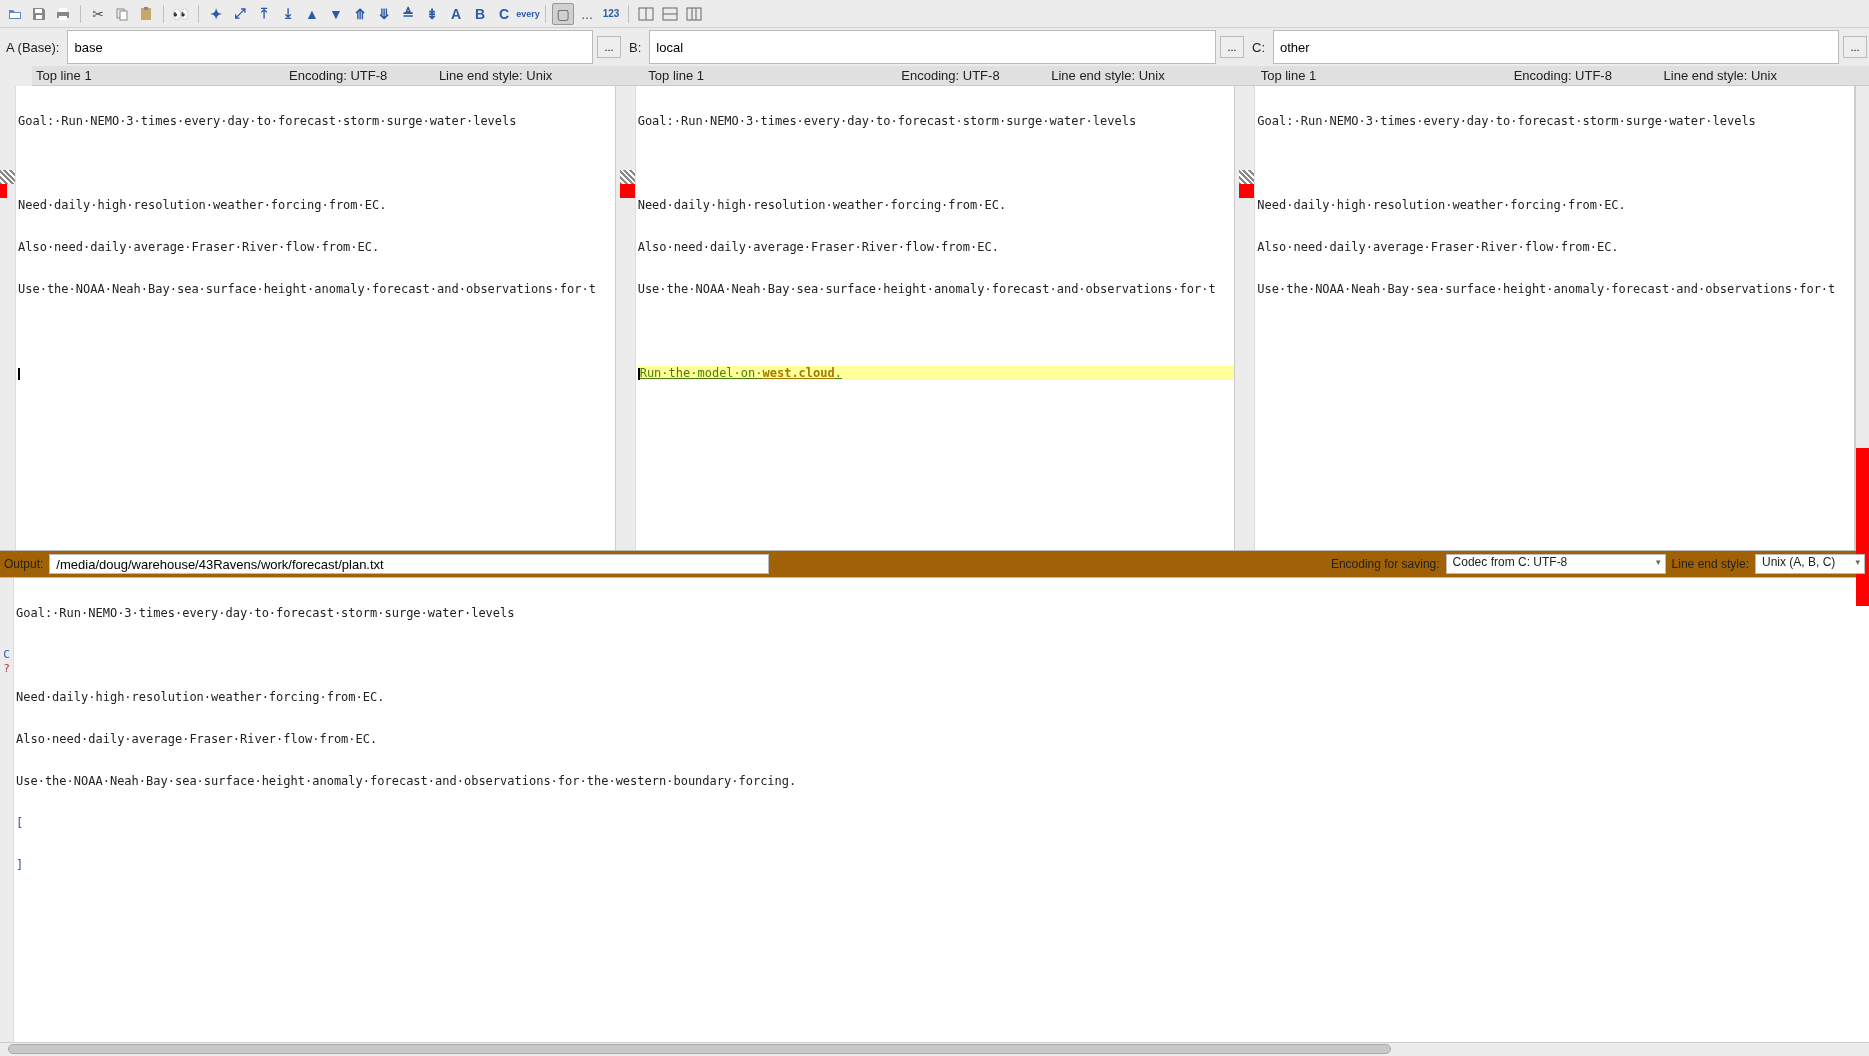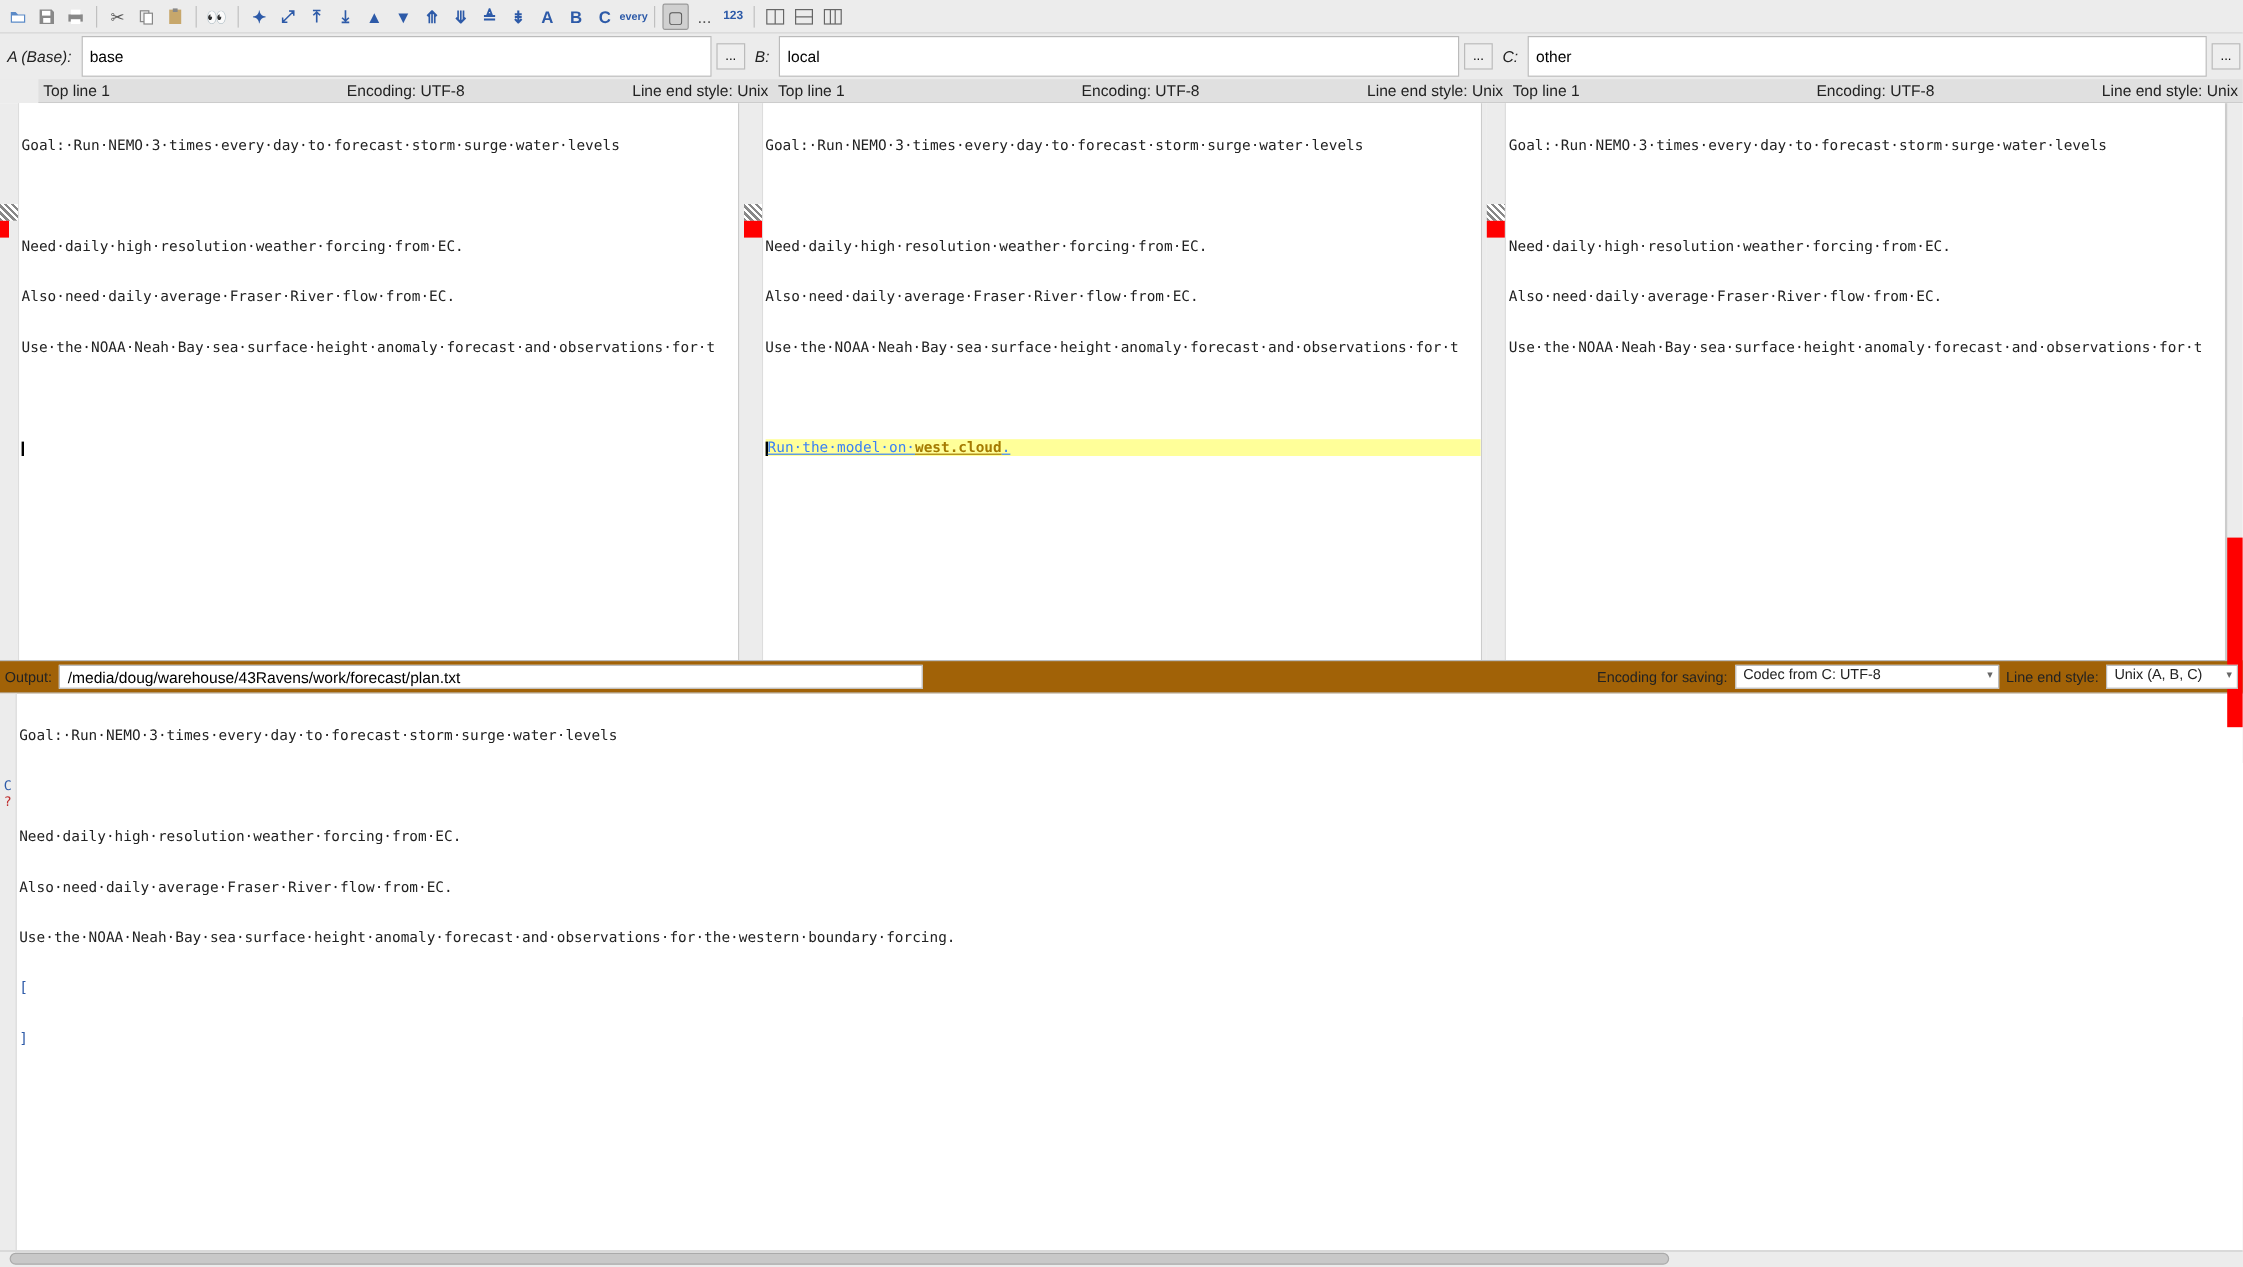--- a/index.html
+++ b/index.html
@@ -52,21 +52,20 @@
 .file-header {
   display: flex;
   align-items: center;
   gap: 4px;
   flex: 1;
 }
 .file-label {
   font-size: 13px;
   padding: 0 4px;
   white-space: nowrap;
-  font-style: italic;
 }
 .file-input {
   flex: 1;
   height: 34px;
   border: 1px solid #bbb;
   background: #fff;
   padding: 12px 6px;
   font-size: 13px;
 }
 .browse-btn {
@@ -84,21 +83,21 @@
   border-bottom: 1px solid #ccc;
   margin-left: 32px;
 }
 .info-cell {
   flex: 1;
   display: flex;
   padding: 2px 4px;
 }
 .info-item { flex: 1; text-align: left; }
 .info-item.center { text-align: center; }
-.info-item.right { text-align: right; }
+.info-item.right { }
 .panes {
   display: flex;
   flex: 1;
   min-height: 0;
   background: #fff;
   position: relative;
 }
 .pane {
   flex: 1;
   display: flex;
@@ -130,21 +129,21 @@
   font-size: 12px;
   line-height: 14px;
   white-space: pre;
   overflow: hidden;
   padding-left: 2px;
   background: #fff;
   position: relative;
 }
 .text-line { height: 14px; }
 .hl-yellow { background: #ffff99; }
-.hl-addword { color: #3b82f6; text-decoration: underline; }
+.hl-addword { color: #4d7c0f; text-decoration: underline; }
 .hl-ochre { color: #a57b00; text-decoration: underline; font-weight: bold; }
 .cursor {
   display: inline-block;
   width: 2px;
   height: 12px;
   background: #000;
   vertical-align: middle;
 }
 .right-strip {
   width: 14px;

